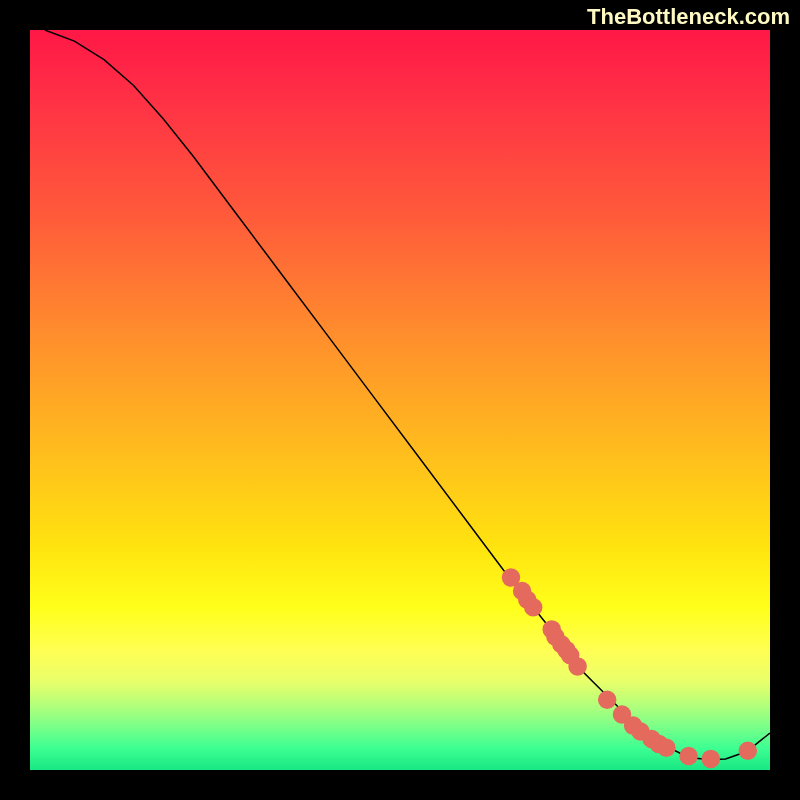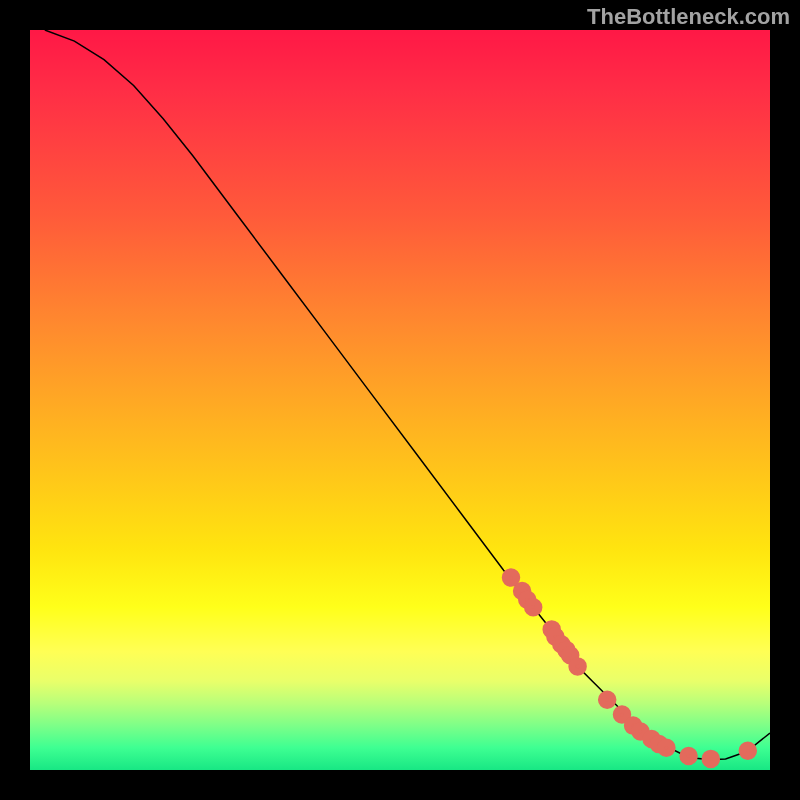--- a/index.html
+++ b/index.html
@@ -12,21 +12,21 @@
   }
   .wrap {
     position: relative;
     width: 800px;
     height: 800px;
   }
   .attribution {
     position: absolute;
     top: 4px;
     right: 10px;
-    color: #a3a3a3;
+    color: #fef9c3;
     font-size: 22px;
     font-weight: 600;
     z-index: 5;
   }
   .plot {
     position: absolute;
     left: 30px;
     top: 30px;
     width: 740px;
     height: 740px;

